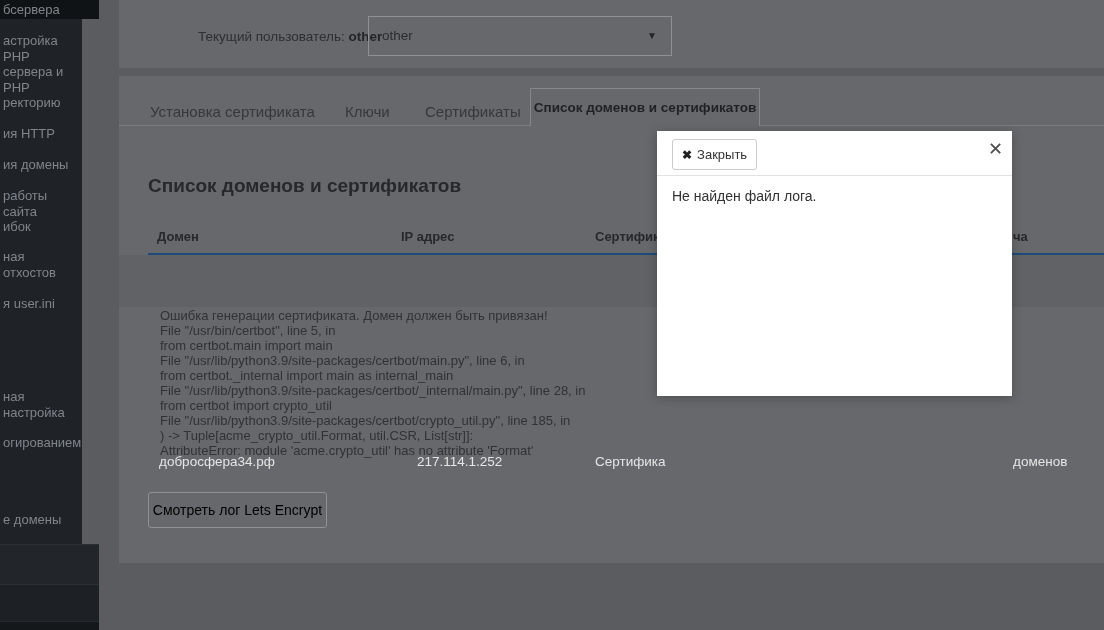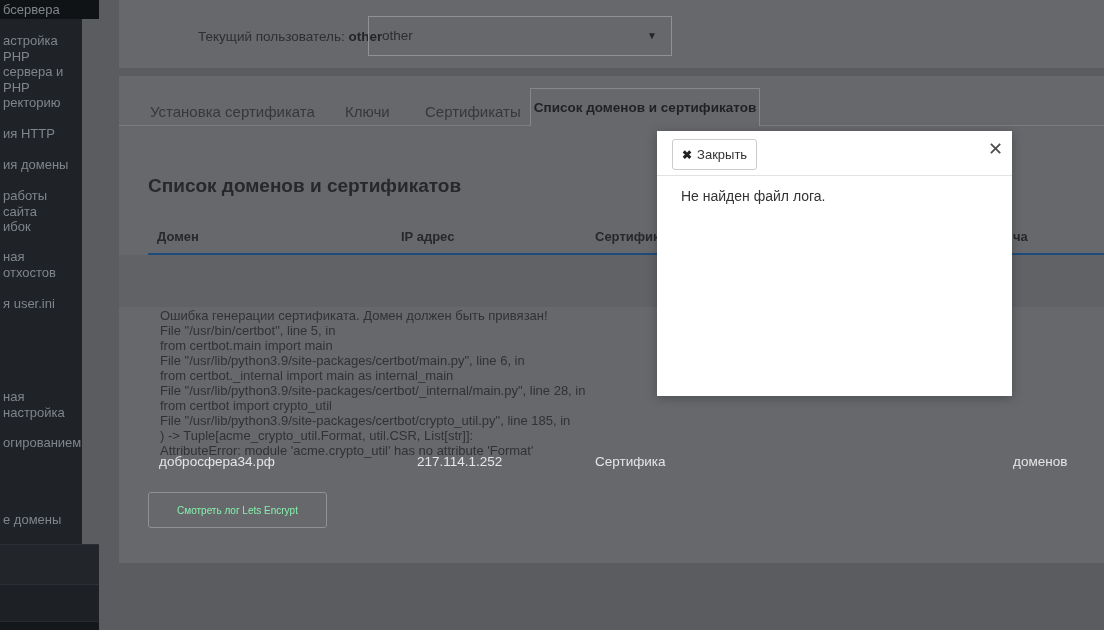--- a/index.html
+++ b/index.html
@@ -45,36 +45,36 @@
   .th { top:153px; font-size:13px; font-weight:bold; color:#26282a; white-space:nowrap; }
   .blue-line { left:29px; top:177px; width:956px; height:2px; background:#1d4b7a; }
   .trow { left:0; top:179px; width:985px; height:52px; background:#606265; }
   .td { top:199px; font-size:13.5px; color:#e5e5e5; white-space:nowrap; }
 
   .log { left:41px; top:232px; font-size:13px; line-height:15px; color:#303234; }
   .log div { white-space:nowrap; }
 
   .btn-ghost { left:29px; top:416px; width:179px; height:36px;
                border:1px solid #8f9194; border-radius:3px; background:transparent;
-               font-size:10px; color:#86efac; display:flex; align-items:center;
+               font-size:14px; color:#000000; display:flex; align-items:center;
                justify-content:center; cursor:pointer; }
 
   
   .modal { left:657px; top:131px; width:355px; height:265px; background:#ffffff;
            z-index:10; box-shadow:0 2px 10px rgba(0,0,0,0.25); }
   .modal-header { position:absolute; left:0; top:0; width:355px; height:45px;
                   border-bottom:1px solid #e2e2e2; background:#fff; }
   .modal-close-btn { position:absolute; left:15px; top:8px; height:31px;
                      padding:0 9px; border:1px solid #cccccc; border-radius:3px;
                      background:#fff; font-size:13px; color:#333;
                      display:flex; align-items:center; gap:5px; cursor:pointer; }
   .modal-close-btn .x { font-weight:bold; font-size:12px; color:#222; }
   .modal-x { position:absolute; right:9px; top:9px; font-size:18px; color:#4b4b4b;
              cursor:pointer; line-height:1; }
-  .modal-body { position:absolute; left:15px; top:57px; font-size:14px; color:#333;margin-left:9px; }
+  .modal-body { position:absolute; left:15px; top:57px; font-size:14px; color:#333; }
 </style>
 </head>
 <body>
 
 <div class="abs sidebar">
   <div class="abs sb-top"></div>
   <div class="abs sb-item" style="top:2px">бсервера</div>
   <div class="abs sb-item" style="top:33px">астройка PHP</div>
   <div class="abs sb-item" style="top:64px">сервера и PHP</div>
   <div class="abs sb-item" style="top:95px">ректорию</div>

